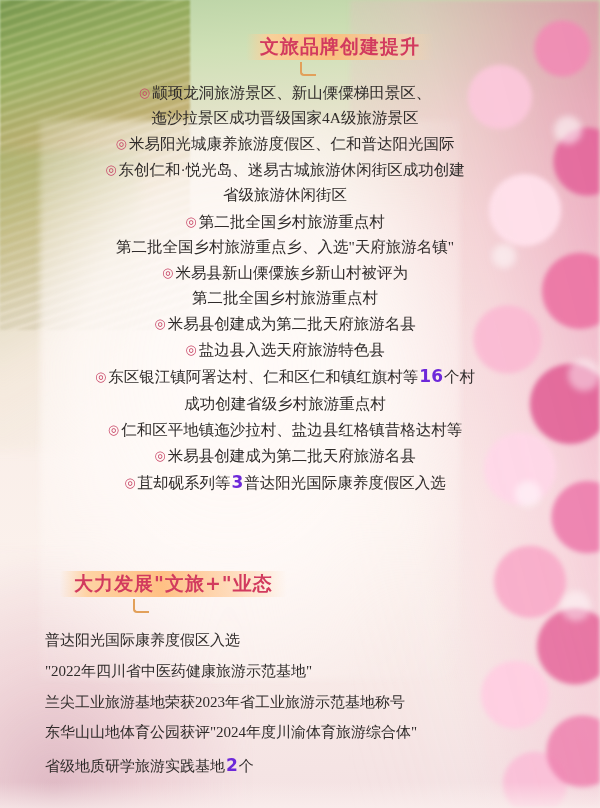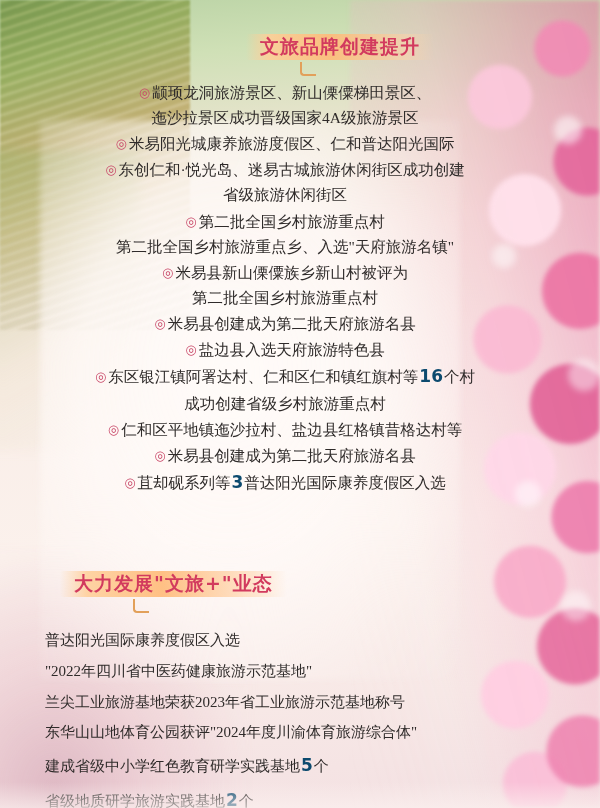--- a/index.html
+++ b/index.html
@@ -158,21 +158,21 @@
     text-align: center;
   }
   .bullet {
     display: inline-block;
     color: #c94a6a;
     font-size: 13px;
     margin-right: 2px;
     vertical-align: 1px;
   }
   .num {
-    color: #0c4a6e;
+    color: #6d28d9;
     font-family: "DejaVu Sans", "Liberation Sans", sans-serif;
     font-weight: bold;
     font-size: 17px;
     padding: 0 1px;
   }
 
   .list-2 {
     position: absolute;
     left: 45px;
     top: 625px;
@@ -275,23 +275,20 @@
       <span class="txt">大力发展"文旅+"业态</span>
       <span class="tick"></span>
     </div>
 
     <div class="list-2">
       <div class="item">普达阳光国际康养度假区入选</div>
       <div class="item">"2022年四川省中医药健康旅游示范基地"</div>
       <div class="item">兰尖工业旅游基地荣获2023年省工业旅游示范基地称号</div>
       <div class="item">东华山山地体育公园获评"2024年度川渝体育旅游综合体"</div>
       <div class="item">
-        <span>建成省级中小学红色教育研学实践基地</span><span class="num">5</span><span>个</span>
-      </div>
-      <div class="item">
         <span>省级地质研学旅游实践基地</span><span class="num">2</span><span>个</span>
       </div>
     </div>
 
   </div>
 
   <div class="bottom-fade"></div>
 </div>
 
 </body></html>

